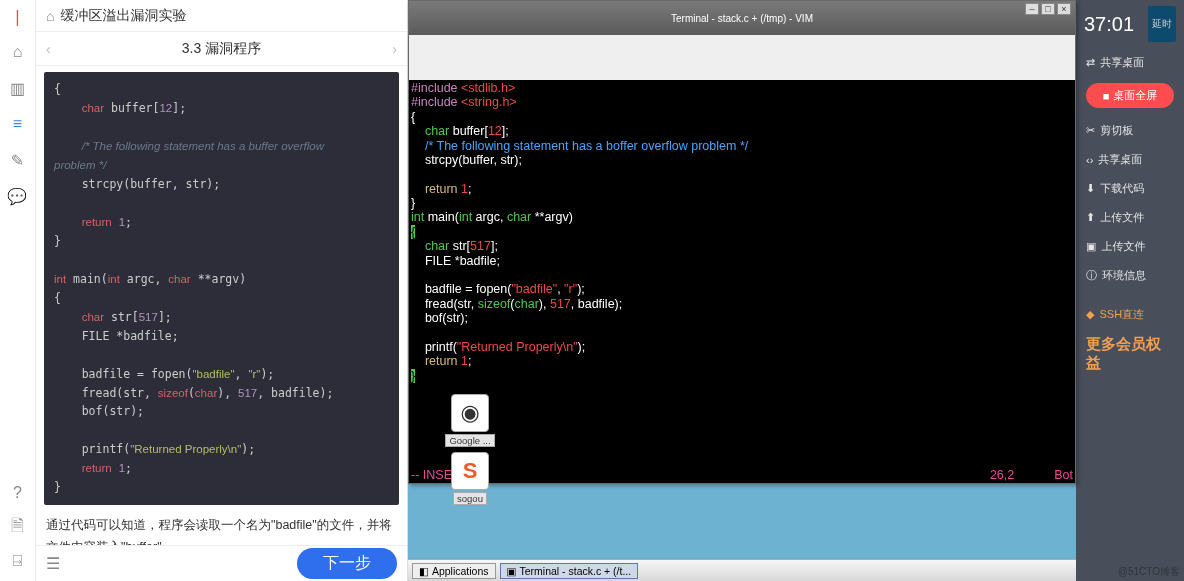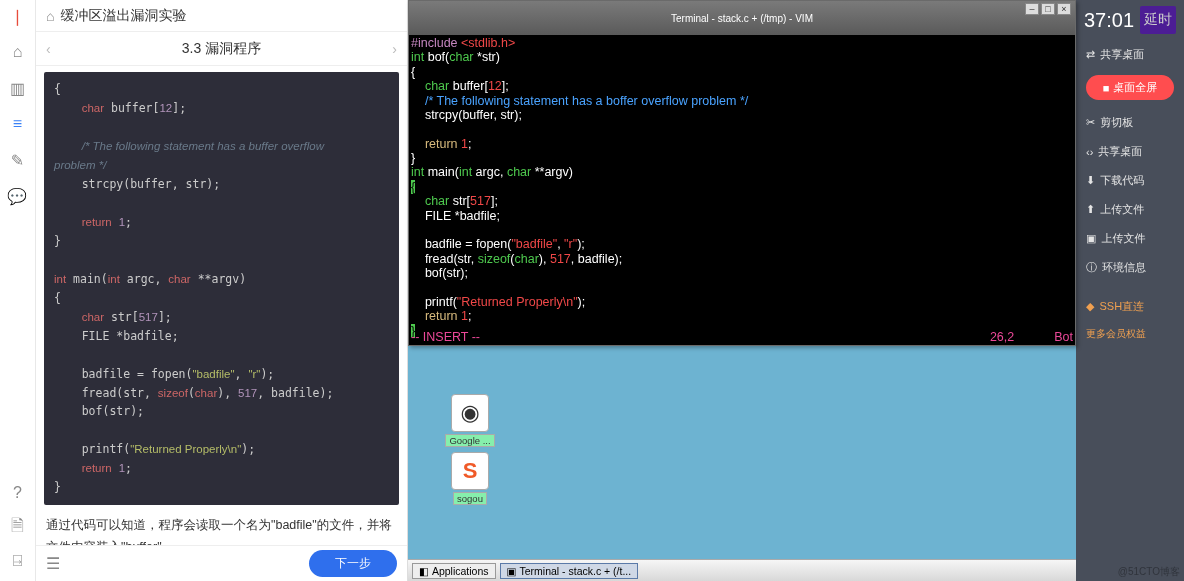--- a/index.html
+++ b/index.html
@@ -15,59 +15,59 @@
 
 .leftpanel { width:372px; border-right:1px solid #ddd; display:flex; flex-direction:column; }
 .lp-head { height:32px; display:flex; align-items:center; padding:0 10px; font-size:14px; color:#333; border-bottom:1px solid #eee; gap:6px; }
 .lp-sub { height:34px; display:flex; align-items:center; justify-content:center; font-size:14px; color:#333; border-bottom:1px solid #eee; position:relative; }
 .lp-sub .chev { position:absolute; color:#bbb; font-size:14px; cursor:pointer; }
 .lp-body { flex:1; overflow:auto; padding:6px 8px 0 8px; font-size:12px; color:#333; }
 .codeblk { background:#2d2d39; color:#ccc; padding:8px 10px; font-family:Consolas,monospace; font-size:11.5px; line-height:1.65; white-space:pre; overflow-x:auto; border-radius:2px; }
 .tok-k{color:#cc6666;} .tok-n{color:#b294bb;} .tok-s{color:#b5bd68;} .tok-c{color:#6a7a8a;font-style:italic;}
 .para { margin:10px 2px; line-height:1.7; font-size:12.5px; color:#333; }
 .lp-foot { height:36px; border-top:1px solid #eee; display:flex; align-items:center; justify-content:space-between; padding:0 10px; }
-.btn-next { background:#2f6fed; color:#fff; border:none; border-radius:16px; padding:5px 26px; font-size:12px; cursor:pointer; }
+.btn-next { background:#2f6fed; color:#fff; border:none; border-radius:16px; padding:5px 26px; font-size:16px; cursor:pointer; }
 .ham { color:#888; cursor:pointer; }
 
 
 .desktop { flex:1; position:relative; background:#6db3d1; }
 .termwin { position:absolute; top:0; left:0; right:0; background:#efefef; border:1px solid #6a6a6a; box-shadow:2px 2px 4px rgba(0,0,0,.3); }
 .tw-title { height:34px; background:linear-gradient(#7a7a7a,#5a5a5a); color:#fff; font-size:10px; display:flex; align-items:center; justify-content:center; position:relative; }
 .tw-ctl { position:absolute; right:4px; top:2px; display:flex; gap:2px; }
 .tw-ctl span { width:14px; height:12px; background:#ddd; border:1px solid #888; font-size:9px; line-height:10px; text-align:center; cursor:pointer; color:#333; }
 .tw-menu { height:20px; background:#efefef; border-bottom:1px solid #ccc; display:flex; align-items:center; gap:4px; padding:0 6px; font-size:11px; color:#333; }
 .tw-menu span { cursor:pointer; padding:0 4px; }
 .tw-menu span u { text-decoration:underline; }
-.tw-body { background:#000; color:#fff; font-family:"DejaVu Sans Mono",Consolas,monospace; font-size:12.5px; line-height:1.15; padding:1px 2px; height:310px; position:relative; }
+.tw-body { background:#000; color:#fff; font-family:"DejaVu Sans Mono",Consolas,monospace; font-size:12.5px; line-height:1.15; padding:1px 2px; height:403px; position:relative;margin-top:45px; }
 .tw-body .ln { white-space:pre; }
 .m{color:#c586c0;} .g{color:#4ec94e;} .y2{color:#d7ba7d;} .b{color:#4aa3ff;} .r{color:#f04848;} .cur{background:#4ec94e;color:#000;}
 .tw-stat { position:absolute; bottom:1px; left:2px; right:2px; color:#ec4899; font-weight:normal; display:flex; }
 .tw-stat .s1{flex:0 0 auto;} .tw-stat .sp{flex:1;} .tw-stat .s2{margin-right:40px;} .tw-stat .s3{}
 
 .deskicon { position:absolute; width:56px; text-align:center; font-size:9.5px; color:#333; cursor:pointer; }
 .deskicon .box { width:38px; height:38px; background:#fff; border:1px solid #aaa; border-radius:4px; margin:0 auto 2px; display:flex; align-items:center; justify-content:center; font-size:22px; }
-.deskicon .lbl { background:#86efac; border:1px solid #aaa; display:inline-block; padding:0 3px; }
+.deskicon .lbl { background:#e5e5e5; border:1px solid #aaa; display:inline-block; padding:0 3px; }
 
 .taskbar { position:absolute; bottom:0; left:0; right:0; height:22px; background:linear-gradient(#f6f6f6,#d8d8d8); border-top:1px solid #aaa; display:flex; align-items:center; gap:4px; padding:0 4px; font-size:10.5px; }
 .taskbar .tbtn { border:1px solid #999; background:#eee; padding:1px 6px; cursor:pointer; display:flex; align-items:center; gap:3px; }
 .taskbar .tbtn.active { background:#cfd8e6; border-color:#5b7aa8; }
 
 
 .collapse-tab { position:absolute; left:0; top:128px; width:14px; height:34px; background:#5a5a5a; color:#fff; border-radius:0 4px 4px 0; display:flex; align-items:center; justify-content:center; font-size:10px; cursor:pointer; }
 
 
 .rsb { width:108px; background:#484e5a; color:#ddd; display:flex; flex-direction:column; font-size:11px; }
 .rsb-top { padding:6px 8px; display:flex; align-items:center; justify-content:space-between; }
 .rsb-time { font-size:20px; color:#fff; font-weight:300; }
-.rsb-tag { background:#4c1d95; color:#ccc; font-size:14px; padding:5px 4px; border-radius:2px; }
+.rsb-tag { background:#0c4a6e; color:#ccc; font-size:10px; padding:11px 4px; border-radius:2px; }
 .rsb-row { padding:7px 10px; color:#e5e5e5; font-size:11px; display:flex; align-items:center; gap:5px; cursor:pointer; }
 .rsb-close { margin:6px 10px 8px; background:#ff4d4f; color:#fff; border-radius:14px; padding:5px 0; text-align:center; cursor:pointer; font-size:11px; display:flex; align-items:center; justify-content:center; gap:4px; }
 .rsb-sep { height:10px; }
 .rsb-ssh { color:#f0a050; }
-.rsb-more { color:#f0a050; padding:6px 10px; font-size:10px; cursor:pointer; }
+.rsb-more { color:#f0a050; padding:6px 10px; font-size:15px; cursor:pointer;font-weight:bold; }
 .watermark { position:absolute; right:4px; bottom:2px; font-size:10px; color:rgba(0,0,0,.35); }
 </style>
 </head>
 <body>
 
 <div class="iconstrip">
   <div class="ic red">❘</div>
   <div class="ic">⌂</div>
   <div class="ic">▥</div>
   <div class="ic blue">≡</div>
@@ -129,21 +129,21 @@
     <div class="tw-title">
       <span>Terminal - stack.c + (/tmp) - VIM</span>
       <div class="tw-ctl">
         <span>–</span>
         <span>□</span>
         <span>×</span>
       </div>
     </div>
     <div class="tw-body">
 <div class="ln"><span class="m">#include</span> <span class="r">&lt;stdlib.h&gt;</span></div>
-<div class="ln"><span class="g">int</span> bof(<span class="g">char</span> *str)</div>
+<div class="ln"><span class="m">#include</span> <span class="r">&lt;string.h&gt;</span></div>
 <div class="ln">{</div>
 <div class="ln">    <span class="g">char</span> buffer[<span class="r">12</span>];</div>
 <div class="ln">    <span class="b">/* The following statement has a boffer overflow problem */</span></div>
 <div class="ln">    strcpy(buffer, str);</div>
 <div class="ln"> </div>
 <div class="ln">    <span class="y2">return</span> <span class="r">1</span>;</div>
 <div class="ln">}</div>
 <div class="ln"><span class="g">int</span> main(<span class="g">int</span> argc, <span class="g">char</span> **argv)</div>
 <div class="ln"><span class="cur">{</span></div>
 <div class="ln">    <span class="g">char</span> str[<span class="r">517</span>];</div>

